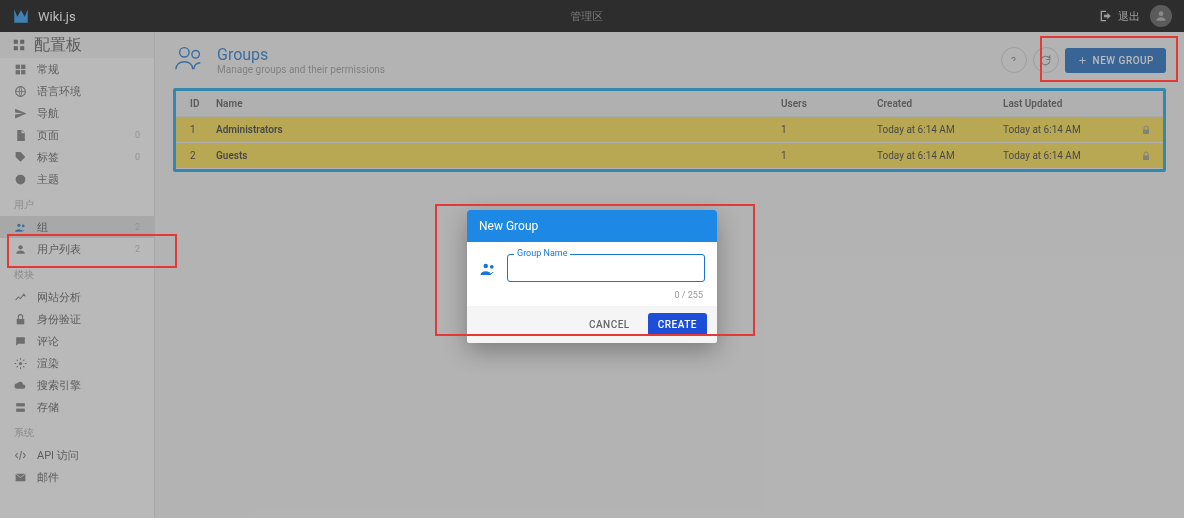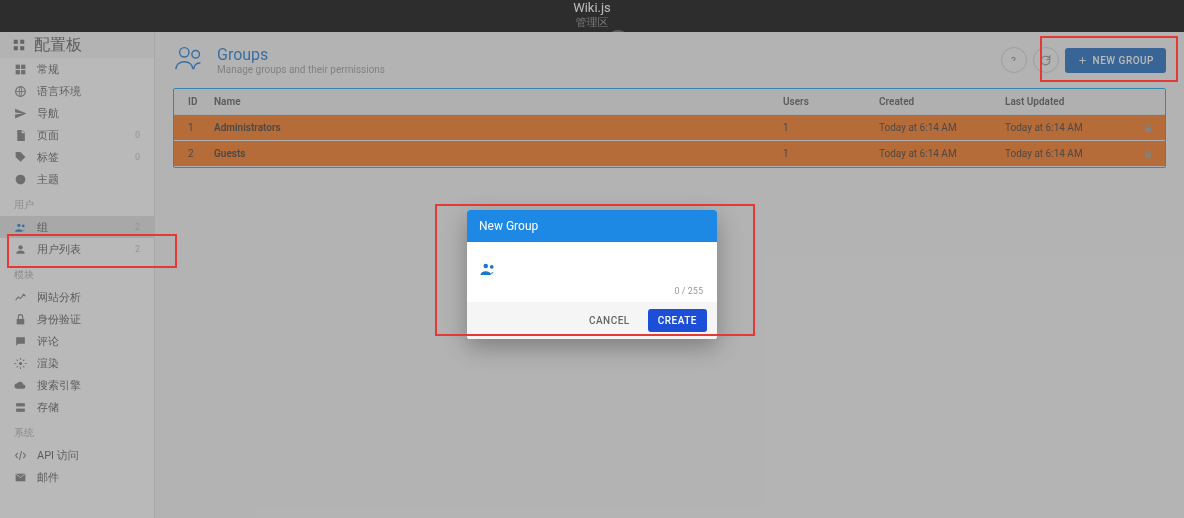--- a/index.html
+++ b/index.html
@@ -1,17 +1,17 @@
 <!DOCTYPE html>
 <html><head>
 <meta charset="utf-8">
 <style>
 * { margin: 0; padding: 0; box-sizing: border-box; }
 body { font-family: -apple-system, BlinkMacSystemFont, "Segoe UI", Roboto, Arial, sans-serif; width: 1184px; height: 518px; position: relative; overflow: hidden; background: #f5f5f5; }
-.header { background: #000; height: 32px; display: flex; align-items: center; color: #fff; padding: 0 12px; flex-direction: column; }
+.header { background: #000; height: 32px; display: flex; align-items: center; color: #fff; padding: 0 12px; }
 .header .logo { width: 18px; height: 18px; margin-right: 8px; }
 .header .brand { font-size: 13px; color: #fff; }
 .header .center { flex: 1; text-align: center; font-size: 11px; color: #888; }
 .header .right { display: flex; align-items: center; gap: 10px; font-size: 11px; color: #ccc; }
 .header .right .icon { width: 16px; height: 16px; fill: #ccc; }
 .header .avatar { width: 22px; height: 22px; border-radius: 50%; background: #555; display: flex; align-items: center; justify-content: center; }
 .container { display: flex; height: 486px; }
 .sidebar { width: 155px; background: #fff; border-right: 1px solid #e0e0e0; font-size: 11px; color: #555; overflow-y: auto; }
 .sidebar .tophead { height: 26px; display: flex; align-items: center; padding: 0 12px; background: #f5f5f5; font-size: 16px; color: #555; }
 .sidebar .tophead svg { width: 14px; height: 14px; margin-right: 8px; fill: #666; }
@@ -25,21 +25,21 @@
 .titlebar { display: flex; align-items: center; padding: 8px 18px; height: 56px; }
 .titlebar .icon-wrap svg { width: 34px; height: 34px; stroke: #1976d2; fill: none; stroke-width: 1.5; }
 .titlebar .texts { margin-left: 10px; }
 .titlebar .title { font-size: 16px; font-weight: 400; color: #1976d2; }
 .titlebar .subtitle { font-size: 10px; color: #999; }
 .titlebar .actions { margin-left: auto; display: flex; align-items: center; gap: 6px; }
 .titlebar .iconbtn { width: 26px; height: 26px; border: 1px solid #ccc; border-radius: 50%; display: flex; align-items: center; justify-content: center; cursor: pointer; }
 .titlebar .iconbtn svg { width: 13px; height: 13px; fill: #888; }
 .titlebar .newbtn { background: #1565c0; color: #fff; font-size: 10px; font-weight: 500; padding: 7px 12px; border-radius: 3px; display: flex; align-items: center; gap: 5px; cursor: pointer; letter-spacing: 0.5px; }
 .titlebar .newbtn svg { width: 11px; height: 11px; fill: #fff; }
-.table { margin: 0 18px; background: #f97316; border: 1px solid #0ea5e9; border-radius: 2px; }
+.table { margin: 0 18px; background: #fde047; border: 3px solid #0ea5e9; border-radius: 2px; }
 .table .head { display: flex; height: 26px; align-items: center; background: #eee; font-size: 10px; font-weight: 600; color: #555; border-bottom: 1px solid #e0e0e0; }
 .table .row { display: flex; height: 26px; align-items: center; font-size: 10px; color: #333; border-bottom: 1px solid #eee; }
 .table .col-id { width: 40px; padding-left: 14px; }
 .table .col-name { flex: 1; font-weight: 600; }
 .table .col-users { width: 96px; }
 .table .col-created { width: 126px; }
 .table .col-updated { width: 126px; }
 .table .col-lock { width: 34px; display: flex; justify-content: center; }
 .table .col-lock svg { width: 12px; height: 12px; fill: #999; }
 .overlay { position: absolute; inset: 0; background: rgba(100,100,100,0.45); }
@@ -292,20 +292,24 @@
 <div class="overlay"></div>
 
 <div class="dialog">
   <div class="dhead">New Group</div>
   <div class="dbody">
     <svg viewBox="0 0 24 24">
         <circle cx="9" cy="8" r="3"></circle>
         <circle cx="17" cy="9" r="2.5"></circle>
         <path d="M2 20c0-3 3-5 7-5s7 2 7 5zM15 20c0-2 2-4 5-4"></path>
       </svg>
+    <div class="field">
+      <div class="flabel">Group Name</div>
+      <input type="text" style="">
+    </div>
   </div>
   <div class="counter">0 / 255</div>
   <div class="dfoot">
     <div class="btn cancel">CANCEL</div>
     <div class="btn create">CREATE</div>
   </div>
 </div>
 
 <div class="hilite1 hilite-top"></div>
 <div class="hilite1 hilite-side"></div>

